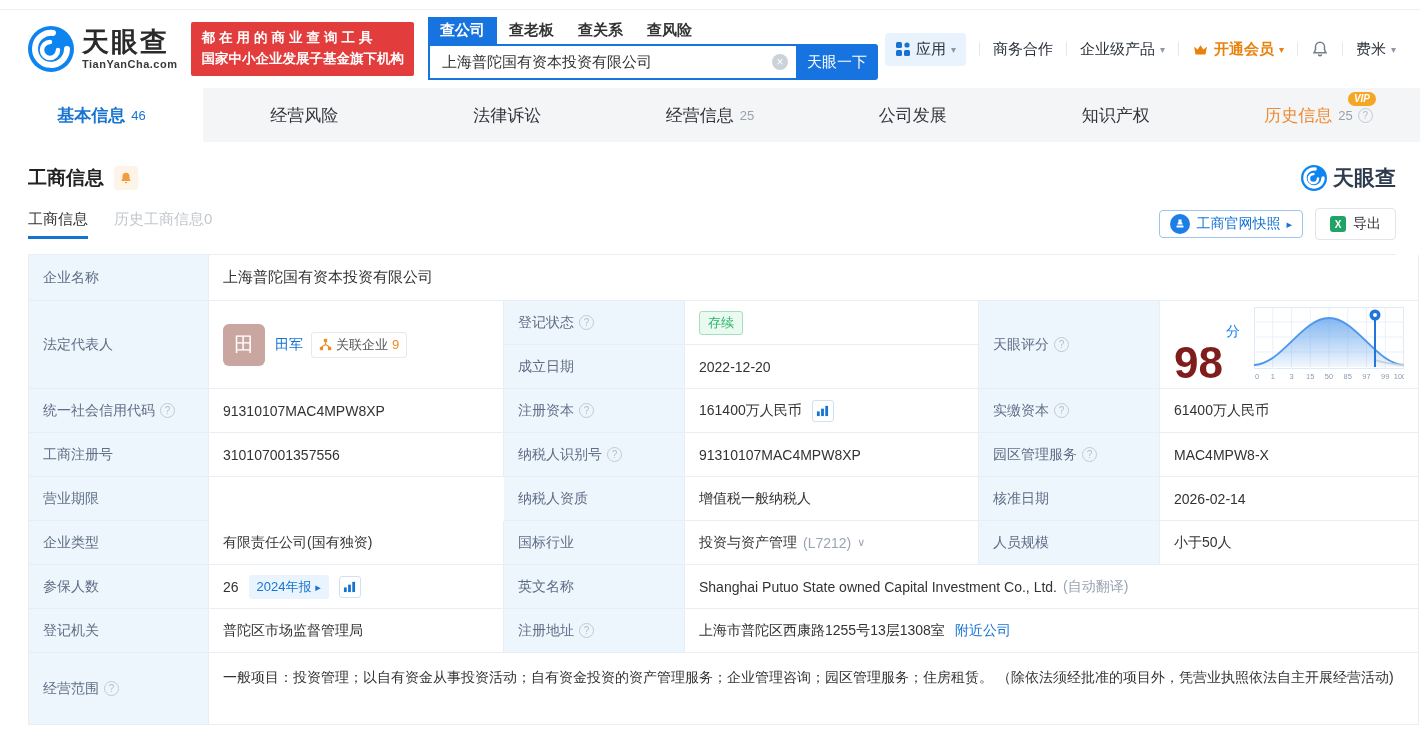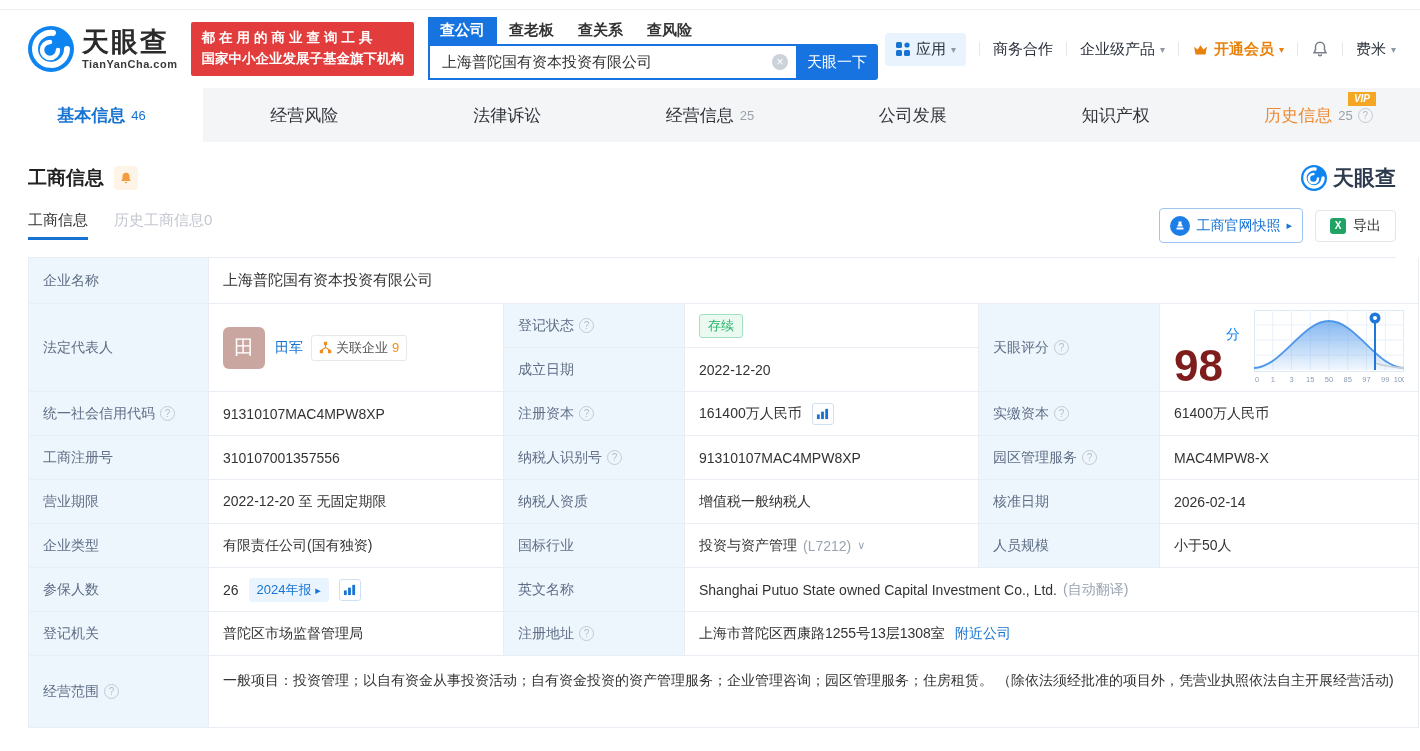--- a/index.html
+++ b/index.html
@@ -41,21 +41,21 @@
 
   
   .nav-tabs { height:54px; background:#f4f5f7; display:flex; }
   .nav-tab { flex:1; display:flex; align-items:center; justify-content:center; font-size:17px;
     color:#30343b; cursor:pointer; position:relative; }
   .nav-tab .cnt { font-size:13px; color:#9aa1ab; margin-left:6px; }
   .nav-tab.active { background:#fff; color:#1673d2; font-weight:bold; }
   .nav-tab.active .cnt { color:#1673d2; font-weight:normal; }
   .nav-tab.orange { color:#ee8a33; }
   .vip-badge { position:absolute; top:4px; right:44px; background:#f5a623; color:#fff;
-    font-size:10px; font-weight:bold; font-style:italic; padding:1px 6px 2px; border-radius:0; }
+    font-size:10px; font-weight:bold; font-style:italic; padding:1px 6px 2px; border-radius:7px; }
   .qmark { display:inline-block; width:15px; height:15px; border:1px solid #c3c9d4; color:#b4bcc8;
     border-radius:50%; font-size:10px; line-height:13px; text-align:center; margin-left:5px; cursor:pointer;
     flex:none; }
 
   
   .section { padding:0 24px 0 28px; }
   .sec-head { margin-top:22px; display:flex; align-items:center; justify-content:space-between; }
   .sec-title-wrap { display:flex; align-items:center; }
   .sec-title { font-size:19px; font-weight:bold; color:#222; }
   .bell-chip { width:24px; height:24px; margin-left:10px; background:#fdf3e6; border-radius:4px;
@@ -63,21 +63,21 @@
   .watermark { display:flex; align-items:center; gap:6px; }
   .wm-text { font-size:21px; font-weight:bold; color:#2e3b4e; }
 
   .subrow { margin-top:16px; display:flex; align-items:center; justify-content:space-between; }
   .subtabs { display:flex; gap:26px; }
   .subtab { font-size:15px; cursor:pointer; padding-bottom:10px; position:relative; }
   .subtab.active { color:#333; }
   .subtab.active::after { content:""; position:absolute; left:0; right:0; bottom:0; height:3px; background:#1673d2; }
   .subtab.inactive { color:#c3c8cf; }
   .actions { display:flex; align-items:center; gap:12px; }
-  .btn-snapshot { display:flex; align-items:center; gap:6px; height:35px; padding:0 10px;
+  .btn-snapshot { display:flex; align-items:center; gap:6px; height:28px; padding:0 10px;
     border:1px solid #9cc5f2; border-radius:4px; background:#fff; color:#1673d2; font-size:14px; cursor:pointer; }
   .stamp-circle { width:20px; height:20px; border-radius:50%; background:#1e7ee8; display:flex;
     align-items:center; justify-content:center; }
   .arrow-r { font-size:11px; }
   .btn-export { display:flex; align-items:center; gap:7px; height:32px; padding:0 14px;
     border:1px solid #e2e5e9; border-radius:4px; background:#fff; color:#333; font-size:14px; cursor:pointer; }
   .xls-ic { width:16px; height:16px; background:#21a366; border-radius:3px; color:#fff; font-size:10px;
     font-weight:bold; display:flex; align-items:center; justify-content:center; }
 
   
@@ -397,23 +397,20 @@
       <span>园区管理服务</span>
       <span class="qmark">?</span>
     </div>
     <div class="cell" style="grid-area:5/6/6/7">
       <span>MAC4MPW8-X</span>
     </div>
 
     <div class="cell lbl" style="grid-area:6/1/7/2">
       <span>营业期限</span>
     </div>
-    <div class="cell" style="grid-area:6/2/7/3">
-      <span>2022-12-20 至 无固定期限</span>
-    </div>
     <div class="cell lbl" style="grid-area:6/3/7/4">
       <span>纳税人资质</span>
     </div>
     <div class="cell" style="grid-area:6/4/7/5">
       <span>增值税一般纳税人</span>
     </div>
     <div class="cell lbl" style="grid-area:6/5/7/6">
       <span>核准日期</span>
     </div>
     <div class="cell" style="grid-area:6/6/7/7">

